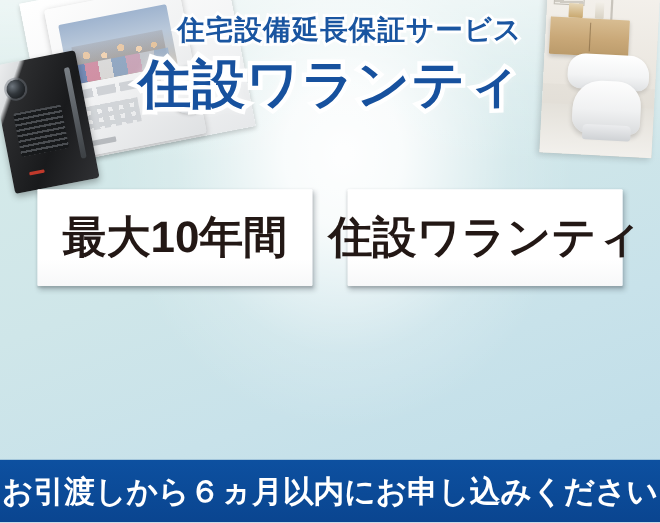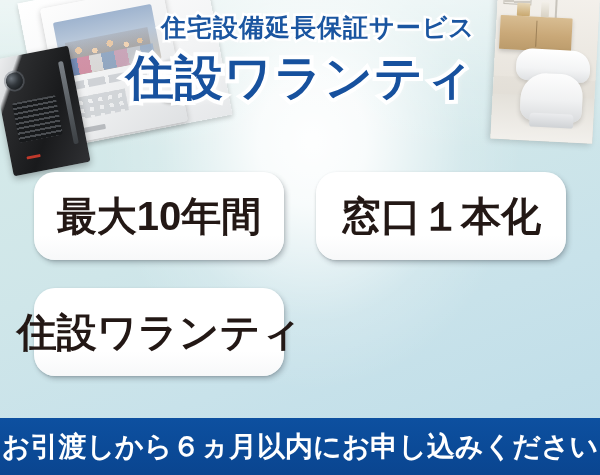--- a/index.html
+++ b/index.html
@@ -363,21 +363,21 @@
     width: 532px;
     display: grid;
     grid-template-columns: 250px 250px;
     grid-template-rows: 88px 88px;
     column-gap: 32px;
     row-gap: 28px;
     z-index: 5;
   }
   .feature-box {
     background: linear-gradient(180deg, #ffffff 0%, #ffffff 72%, #f7f8f9 100%);
-    border-radius: 21px;
+    border-radius: 1px;
     box-shadow:
       2px 3px 5px rgba(60,70,80,0.30),
       0 1px 2px rgba(60,70,80,0.18);
     display: flex;
     align-items: center;
     justify-content: center;
   }
   .feature-label {
     font-size: 40px;
     font-weight: bold;
@@ -452,23 +452,20 @@
   <div class="head-text">
     <div class="subtitle">住宅設備延長保証サービス</div>
     <div class="maintitle">住設ワランティ</div>
   </div>
 
   <div class="features">
     <div class="feature-box">
       <span class="feature-label">最大10年間</span>
     </div>
     <div class="feature-box">
-      <span class="feature-label">窓口１本化</span>
-    </div>
-    <div class="feature-box">
       <span class="feature-label">住設ワランティ</span>
     </div>
   </div>
 
   <div class="bottom-bar">
     <span class="bottom-text">お引渡しから６ヵ月以内にお申し込みください</span>
   </div>
 
 </div>
 

